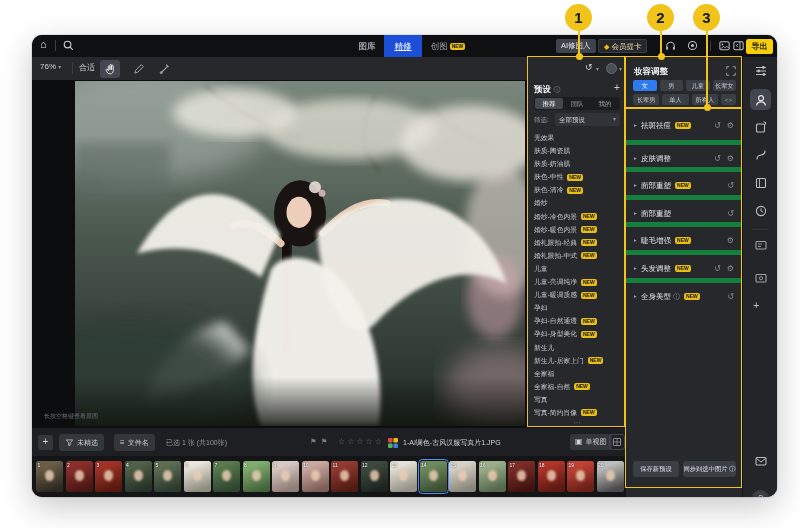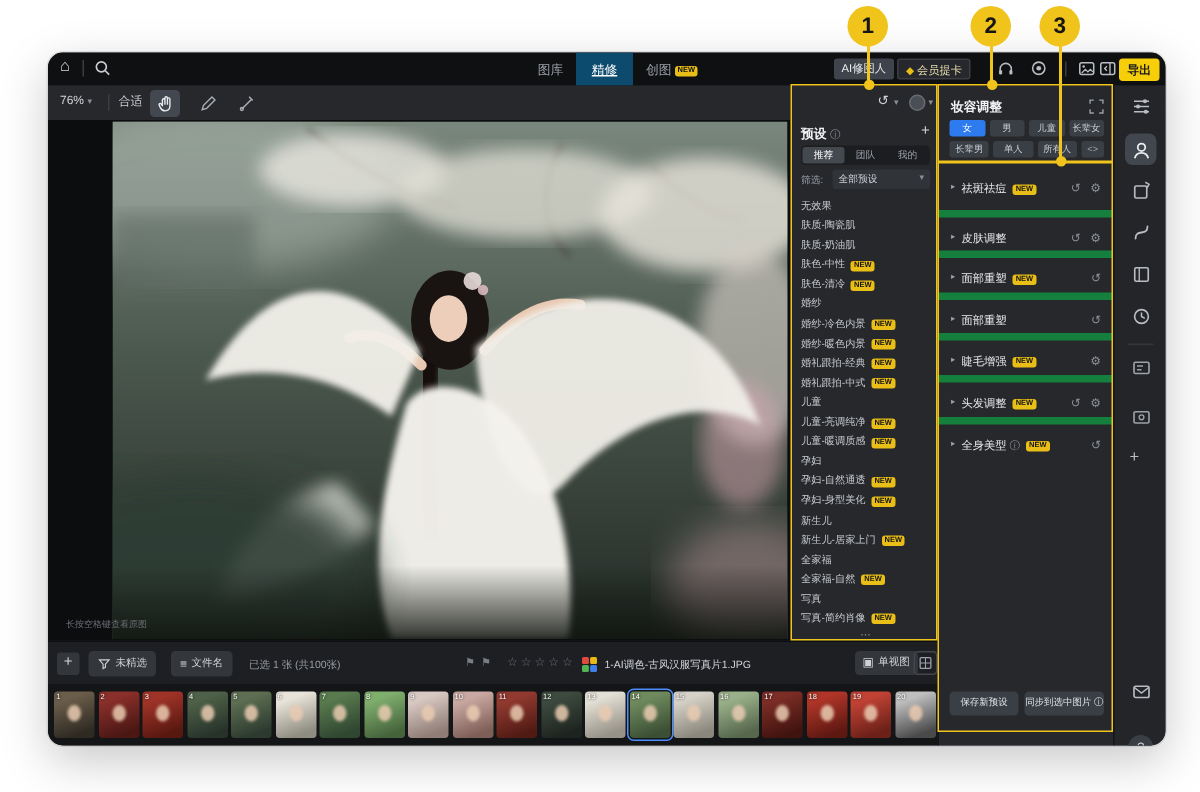--- a/index.html
+++ b/index.html
@@ -10,22 +10,22 @@
   #window { position:absolute; left:32px; top:35px; width:745px; height:462px;
     background:#1A1B1E; border-radius:10px; overflow:hidden;
     box-shadow:0 10px 32px rgba(0,0,0,.22), 0 0 0 1px #e8eaec; }
 
   
   .topbar { position:absolute; left:0; top:0; width:745px; height:22px; background:#0F1012; }
   .tb-home { position:absolute; left:8px; top:3px; font-size:11px; color:#d9dbde; }
   .tb-sep  { position:absolute; left:23px; top:5px; width:1px; height:11px; background:#3a3d42; }
   .tb-search { position:absolute; left:30px; top:4px; }
   .tab { position:absolute; top:0; height:22px; line-height:22px; font-size:8.5px; color:#9aa0a8; text-align:center; }
-  .tab-lib { left:318px; width:34px; }
-  .tab-retouch { left:352px; width:38px; background:#0c4a6e; color:#fff;text-decoration:underline; }
+  .tab-lib { left:318px; width:34px;font-weight:bold; }
+  .tab-retouch { left:352px; width:38px; background:#1d4ed8; color:#fff;text-decoration:underline; }
   .tab-create { left:394px; width:44px; }
   .badge-new { display:inline-block; background:#E9BE16; color:#141414; font-size:5px; font-weight:bold;
     line-height:7px; padding:0 2px; border-radius:2px; vertical-align:1px; margin-left:2px; }
   .tb-btn { position:absolute; top:4px; height:14px; line-height:14px; font-size:7.5px; color:#e9ebee;
     background:#3F434B; border-radius:2px; padding:0 5px; }
   .btn-ai { left:524px; }
   .btn-member { left:566px; background:#26282D; border:1px solid #3a3d42; color:#e8dcae; }
   .gem { color:#E9BE16; font-size:7px; margin-right:2px; }
   .tb-ico { position:absolute; top:4px; width:14px; height:14px; }
   .tb-div { position:absolute; left:678px; top:6px; width:1px; height:10px; background:#3a3d42; }

